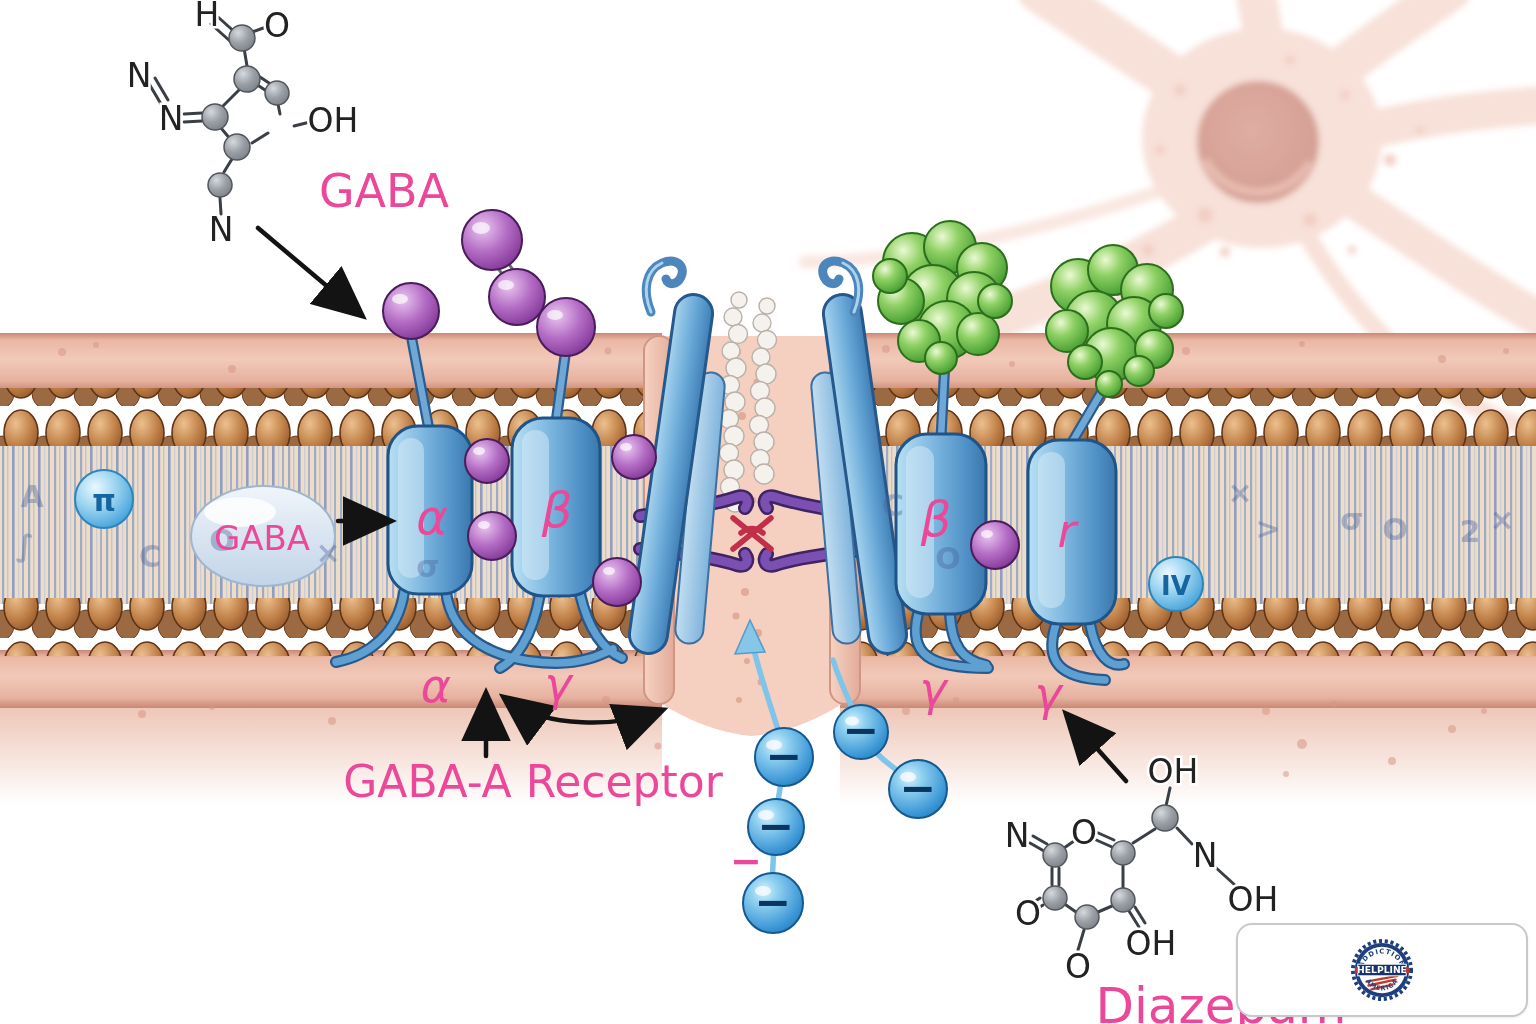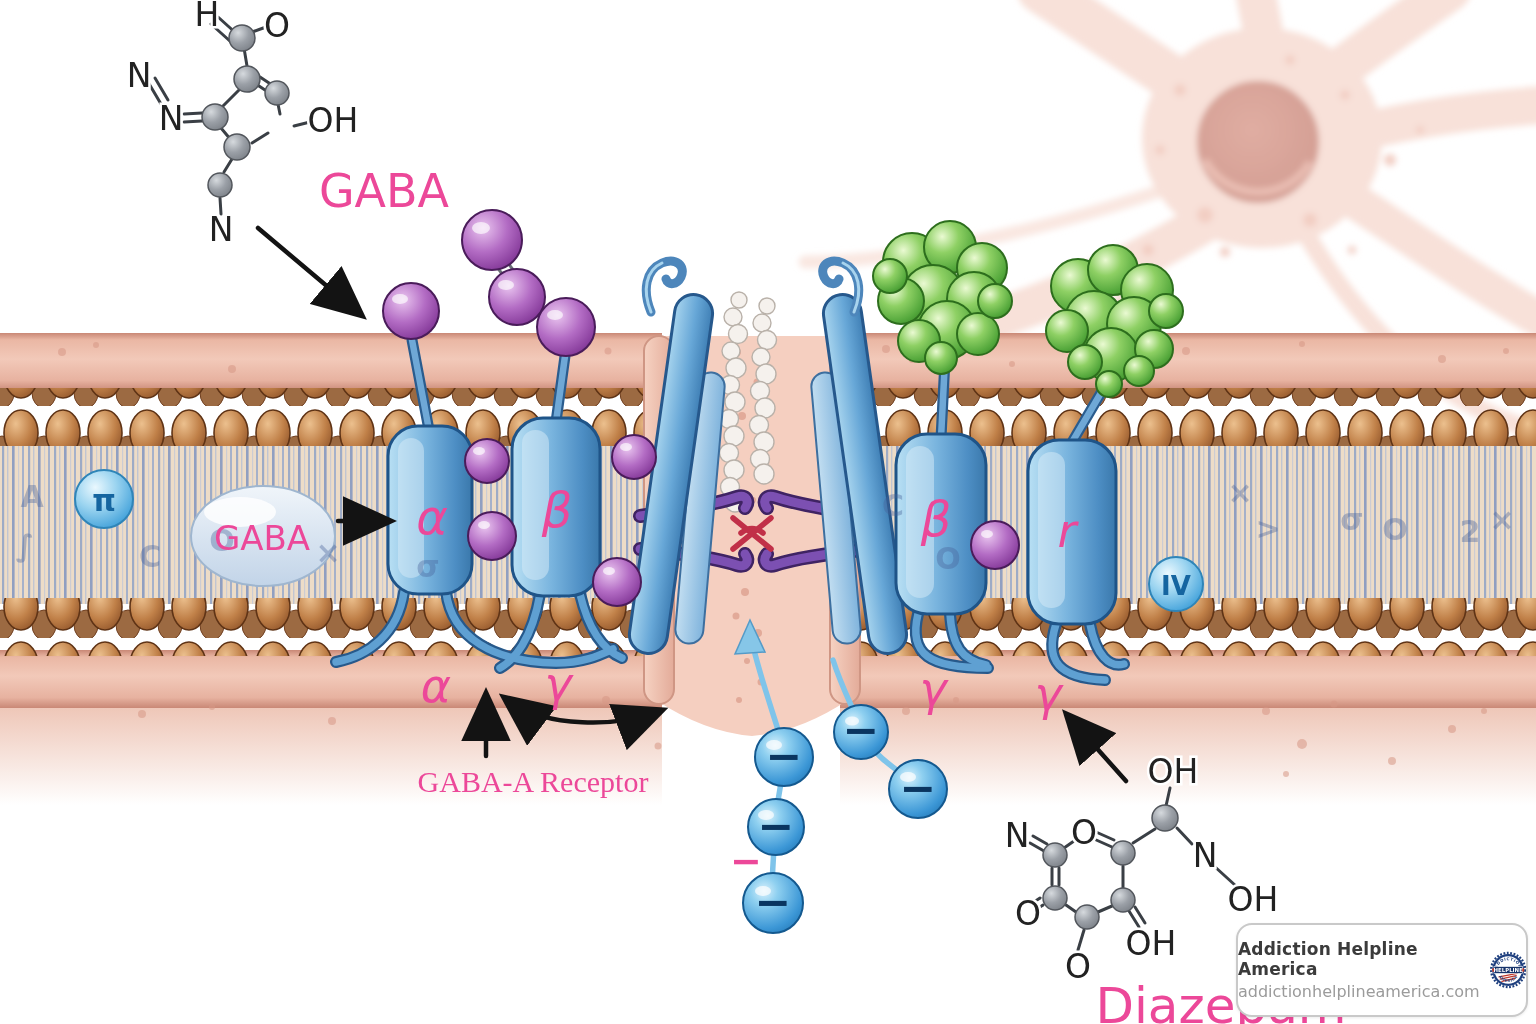--- a/index.html
+++ b/index.html
@@ -528,40 +528,36 @@
 <span class="mg" style="left:948px;top:558px">O</span>
 <span class="mg" style="left:1240px;top:492px">×</span>
 <span class="mg" style="left:1268px;top:528px">&gt;</span>
 <span class="mg" style="left:1352px;top:519px">σ</span>
 <span class="mg" style="left:1395px;top:529px">O</span>
 <span class="mg" style="left:1470px;top:531px">2</span>
 <span class="mg" style="left:1502px;top:519px">×</span>
 
 <span class="lbl" style="left:384px;top:191px;font-size:46px;">GABA</span>
 <span class="lbl" style="left:262px;top:538px;font-size:34px;font-weight:500;">GABA</span>
-<span class="lbl" style="left:533px;top:782px;font-size:30px;font-family:Liberation Serif, serif;">GABA-A Receptor</span>
+<span class="lbl" style="left:533px;top:782px;font-size:44px;">GABA-A Receptor</span>
 <span class="lbl" style="left:1221px;top:1006px;font-size:50px;">Diazepam</span>
 
 <span class="lbl greek" style="left:432px;top:517px;font-size:48px;">α</span>
 <span class="lbl greek" style="left:557px;top:510px;font-size:48px;">β</span>
 <span class="lbl greek" style="left:936px;top:519px;font-size:48px;">β</span>
 <span class="lbl greek" style="left:1067px;top:531px;font-size:46px;">r</span>
 
 <span class="lbl greek" style="left:436px;top:686px;font-size:46px;">α</span>
 <span class="lbl greek" style="left:558px;top:684px;font-size:46px;">γ</span>
 <span class="lbl greek" style="left:933px;top:689px;font-size:46px;">γ</span>
 <span class="lbl greek" style="left:1048px;top:694px;font-size:46px;">γ</span>
 
 <span class="lbl" style="left:746px;top:861px;font-size:38px;font-weight:bold;">−</span>
 
 <div class="badge">
-  <div class="badge-text">
-    <div class="badge-title">Addiction Helpline America</div>
-    <div class="badge-url">addictionhelplineamerica.com</div>
-  </div>
   <svg width="62" height="62" viewBox="0 0 64 64">
     <circle cx="32" cy="32" r="28" fill="#1e3f7e"></circle>
     <circle cx="32" cy="32" r="30" fill="none" stroke="#1e3f7e" stroke-width="4" stroke-dasharray="3.2 2.8"></circle>
     <circle cx="32" cy="32" r="24" fill="#ffffff"></circle>
     <g stroke="#c0392b" stroke-width="2.4" stroke-linecap="round">
       <line x1="16" y1="44" x2="48" y2="38"></line>
           <line x1="18" y1="48" x2="46" y2="42"></line>
           <line x1="21" y1="52" x2="43" y2="47"></line>
     </g>
     <defs>

